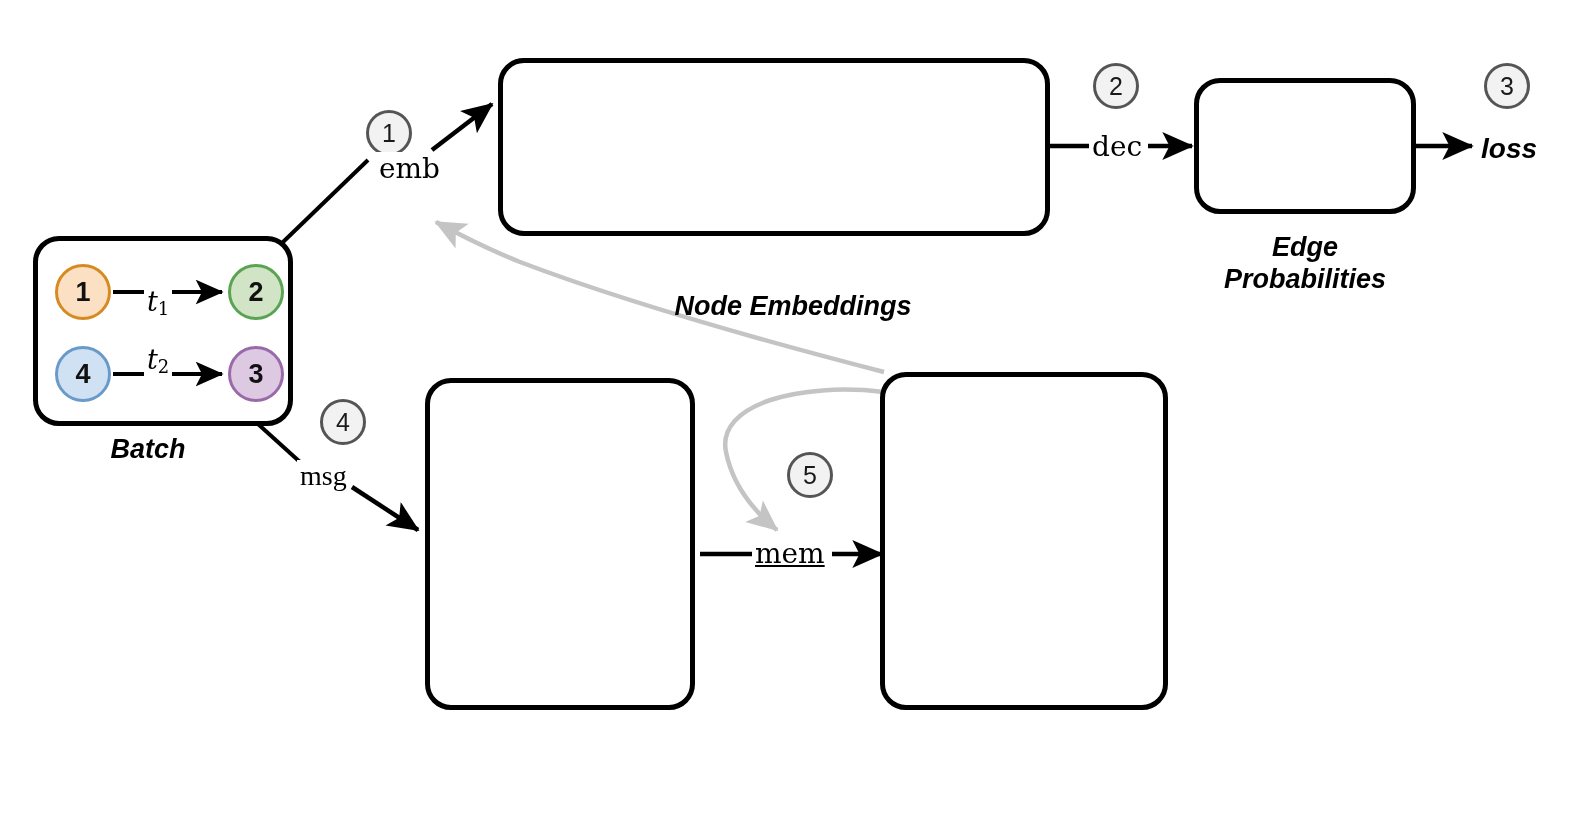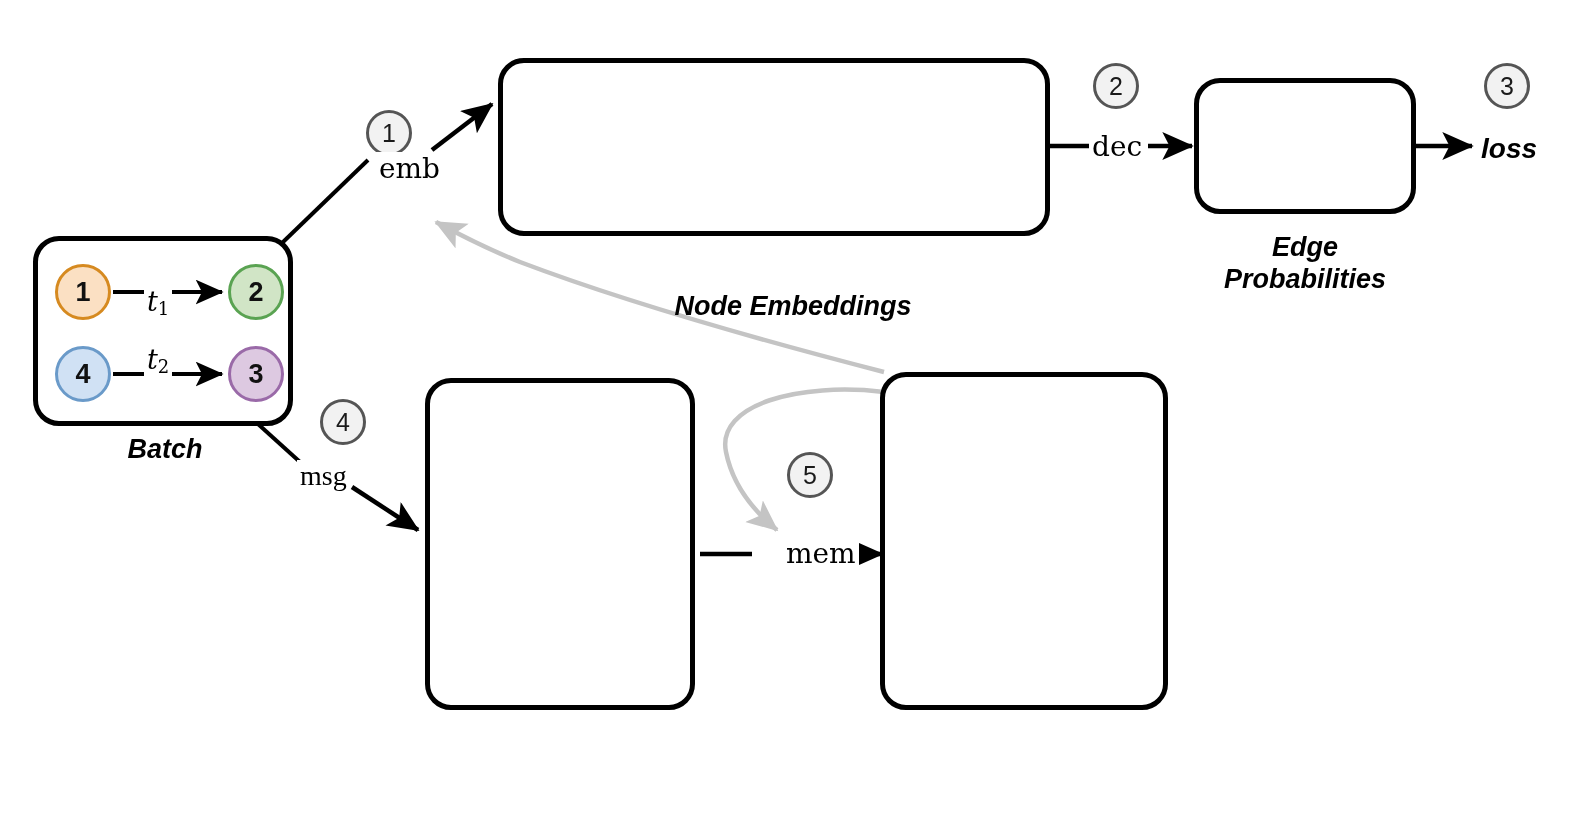--- a/index.html
+++ b/index.html
@@ -195,21 +195,21 @@
   </div>
 
   <svg style="position:absolute; left:0; top:0; width:1574px; height:822px; pointer-events:none; z-index:3;" viewBox="0 0 1574 822" xmlns="http://www.w3.org/2000/svg">
     <path d="M113,292 L222,292" fill="none" stroke="#000" stroke-width="4" marker-end="url(#ah-black)"></path>
     <path d="M113,374 L222,374" fill="none" stroke="#000" stroke-width="4" marker-end="url(#ah-black)"></path>
   </svg>
 
   <div class="edge-label t-lab" style="left:144px; top:286px;"><span>t</span><span class="sub">1</span></div>
   <div class="edge-label t-lab" style="left:144px; top:344px;"><span>t</span><span class="sub">2</span></div>
 
-  <div class="caption" style="left:35px; top:434px; width:260px;">Batch</div>
+  <div class="caption" style="left:18px; top:434px; width:260px;">Batch</div>
 
   <div class="panel" style="left:498px; top:58px; width:552px; height:178px;">
   </div>
 
   <div class="cell c-orange" style="left:520px; top:84px; width:236px; height:56px;">
     <span class="it">z</span>
       <span class="sub">1</span>
       <span>(</span>
       <span class="it">t</span>
       <span class="sub">1</span>
@@ -341,17 +341,17 @@
   <div class="step" style="left:320px; top:399px;">
     <span>4</span>
   </div>
   <div class="step" style="left:787px; top:452px;">
     <span>5</span>
   </div>
 
   <div class="edge-label" style="left:376px; top:152px;">emb</div>
   <div class="edge-label" style="left:1089px; top:130px;">dec</div>
   <div class="edge-label" style="left:297px; top:460px;font-family:Liberation Serif, serif;">msg</div>
-  <div class="edge-label" style="left:783px; top:537px;">mem</div>
+  <div class="edge-label" style="left:752px; top:537px;text-decoration:underline;">mem</div>
 
   <div class="loss-text" style="left:1481px; top:133px;">loss</div>
 
 </div>
 
 </body></html>

